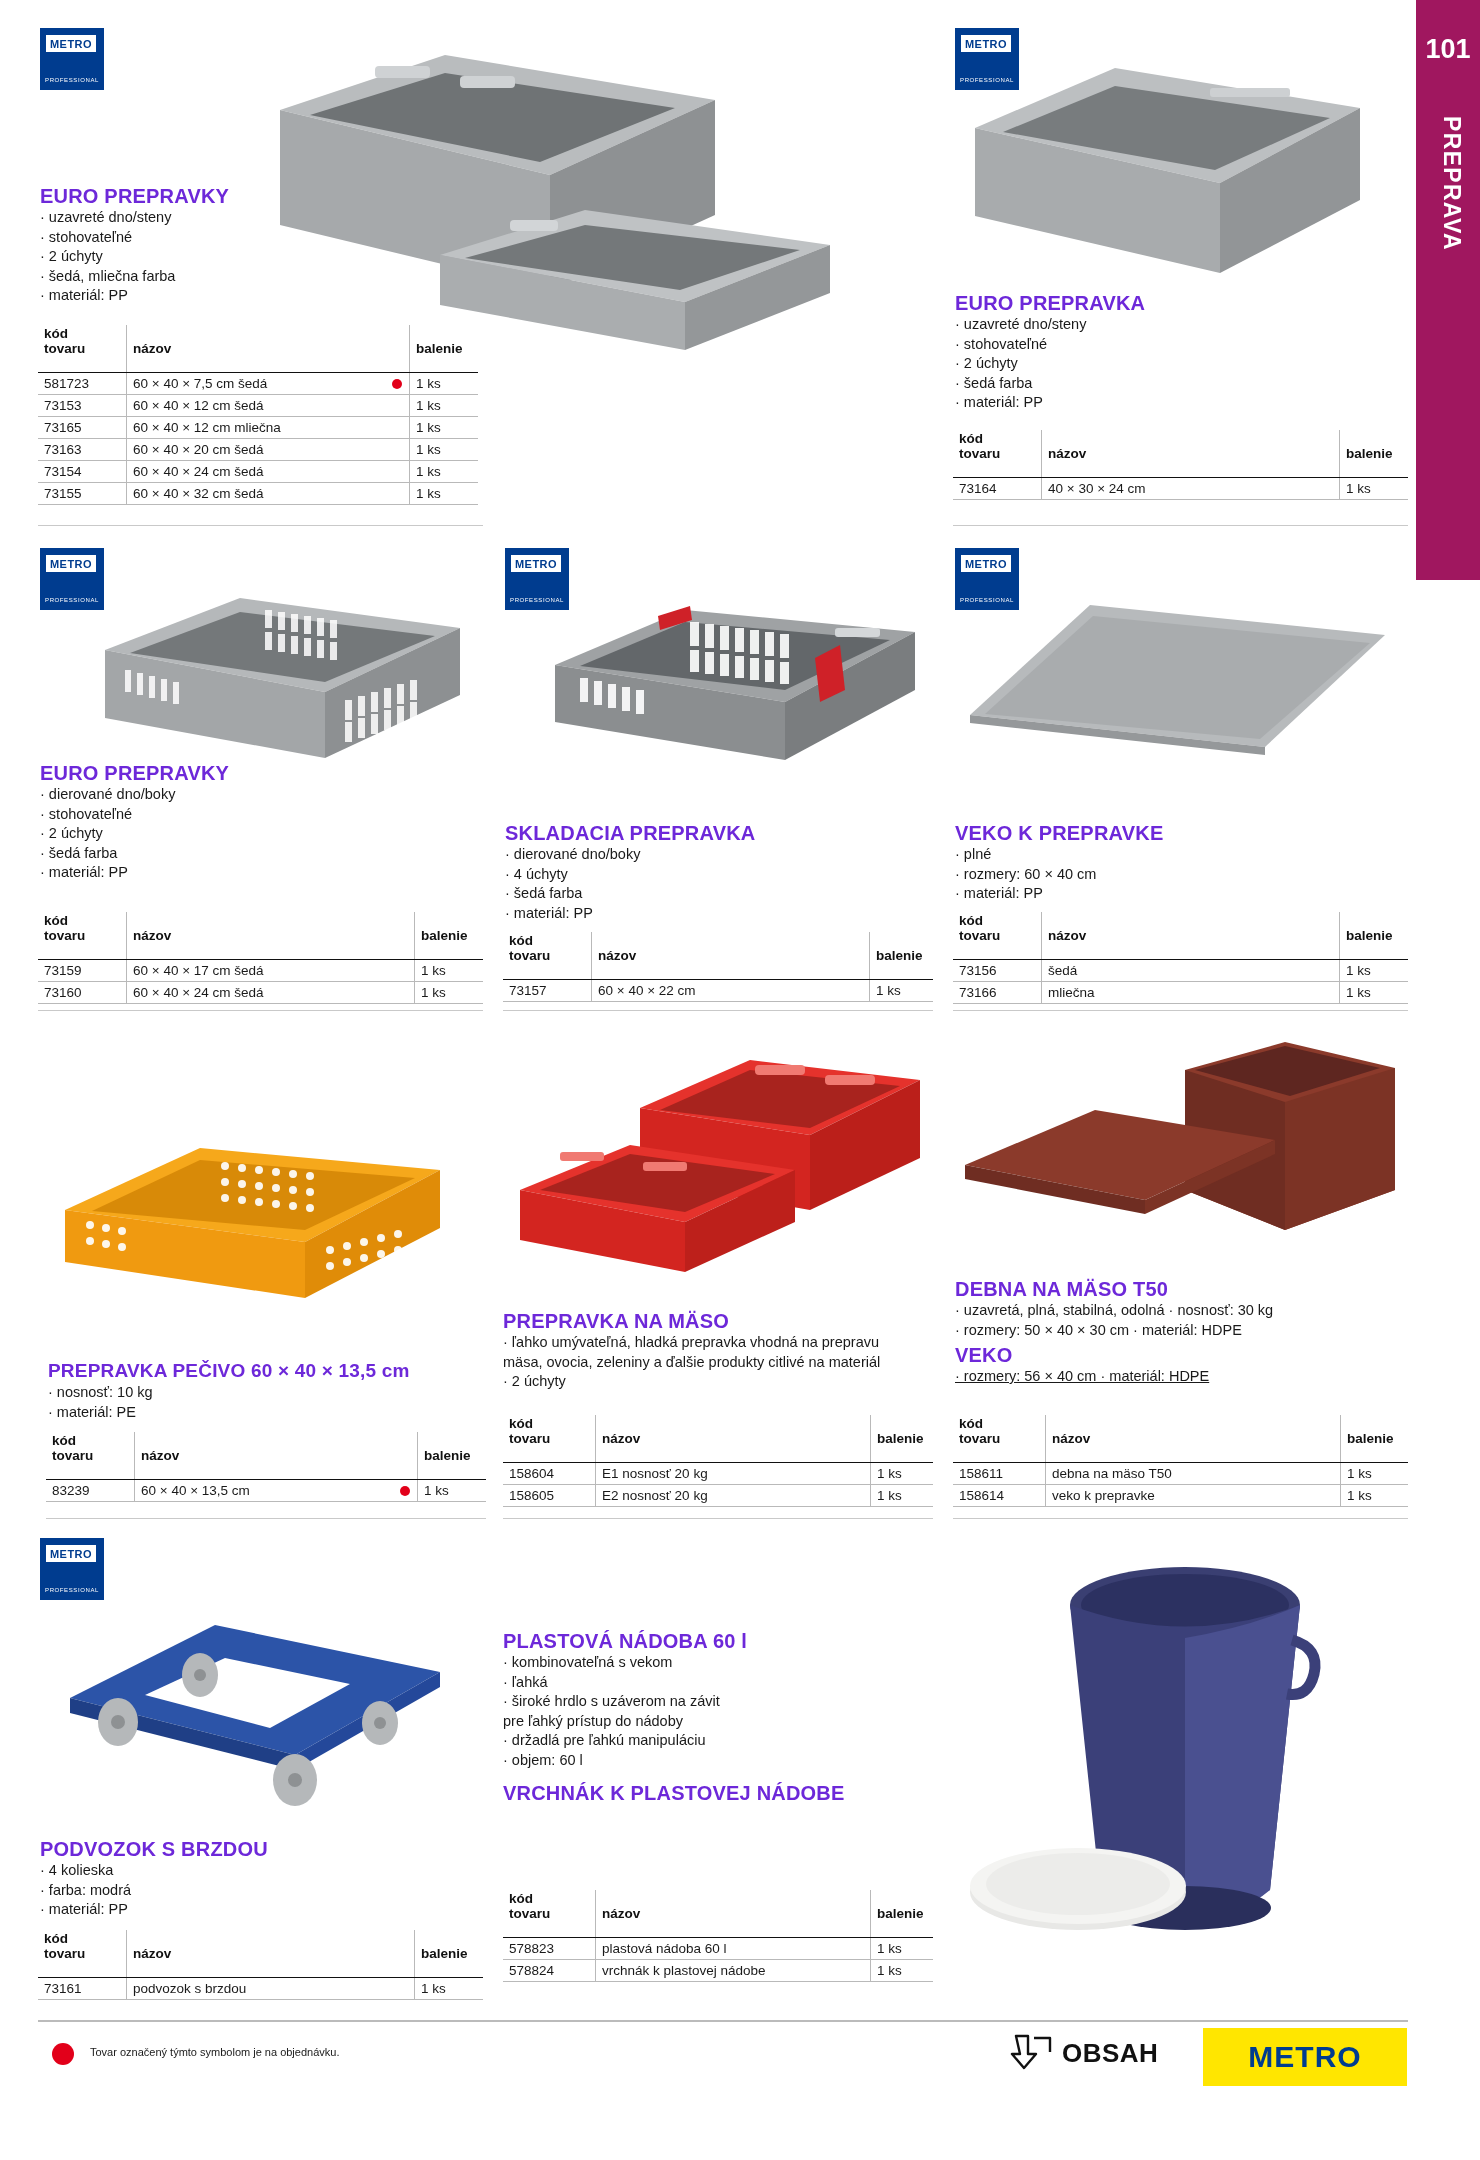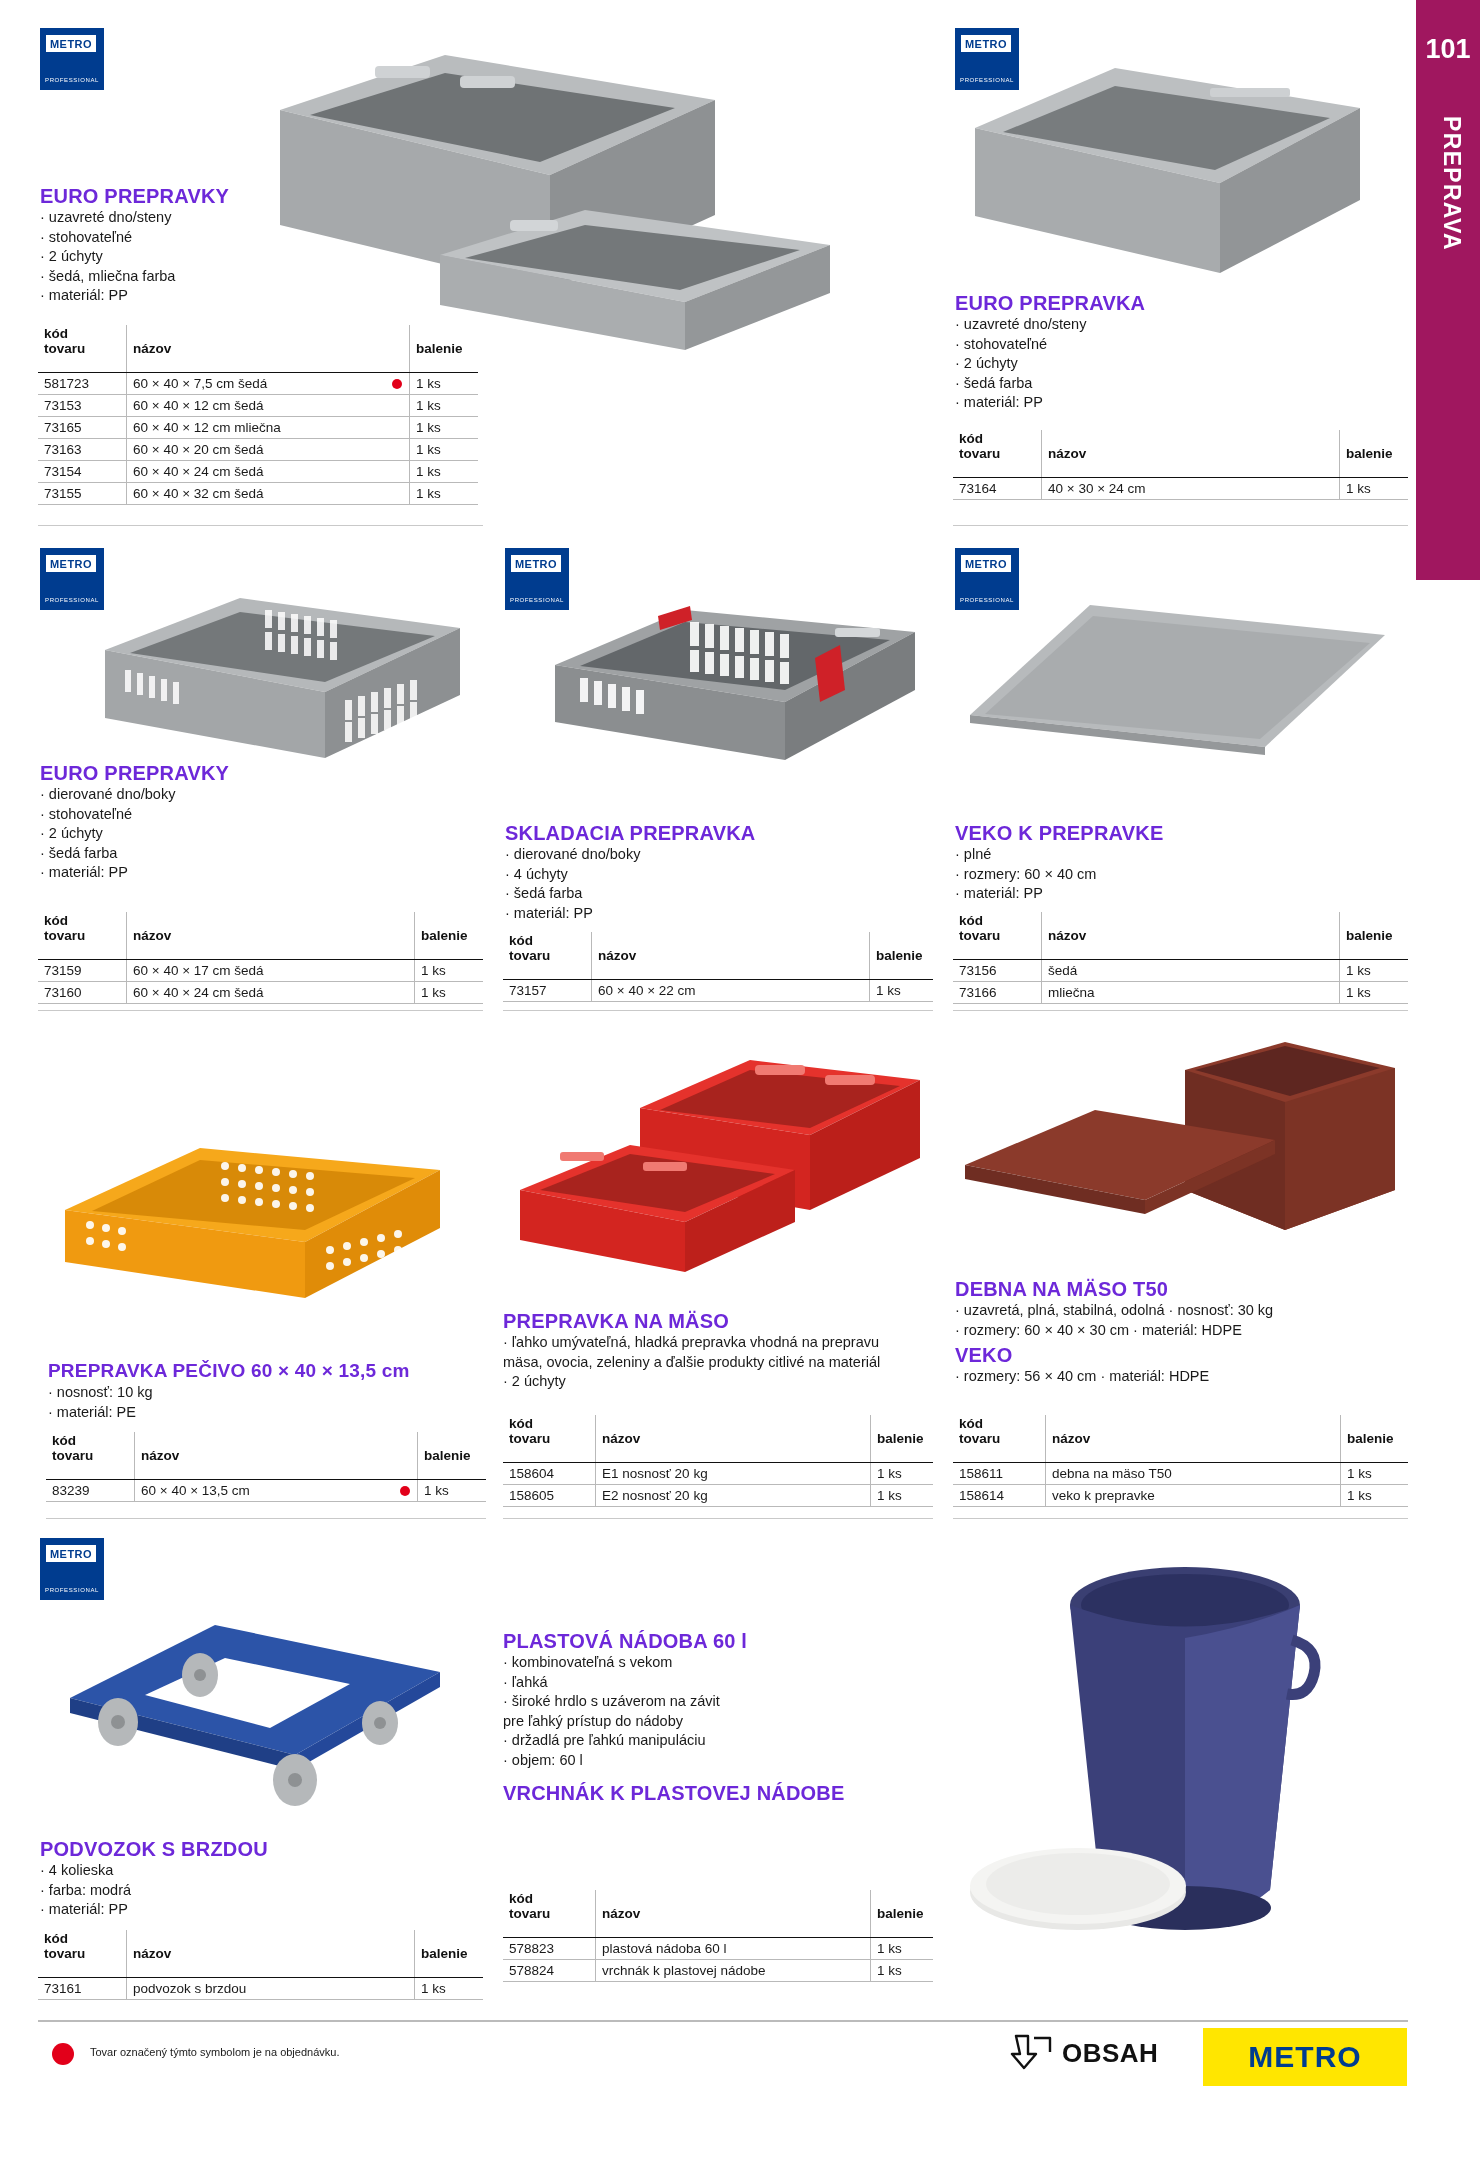--- a/index.html
+++ b/index.html
@@ -641,24 +641,24 @@
     <g>
       <polygon points="10,135 140,80 320,110 190,170" fill="#8b3a2b"></polygon>
       <polygon points="10,135 190,170 190,184 10,149" fill="#6f2d22"></polygon>
       <polygon points="190,170 320,110 320,124 190,184" fill="#7c3325"></polygon>
     </g>
   </svg>
 
   <div class="sec-title" style="left:955px; top:1278px;">DEBNA NA MÄSO T50</div>
   <div class="bullets" style="left:955px; top:1301px;">
     <div>· uzavretá, plná, stabilná, odolná · nosnosť: 30 kg</div>
-    <div>· rozmery: 60 × 40 × 30 cm · materiál: HDPE</div>
+    <div>· rozmery: 50 × 40 × 30 cm · materiál: HDPE</div>
   </div>
   <div class="sec-title" style="left:955px; top:1344px;">VEKO</div>
-  <div class="bullets" style="left:955px; top:1367px;">
+  <div class="bullets" style="left:955px; top:1367px;text-decoration:underline;">
     <div>· rozmery: 56 × 40 cm · materiál: HDPE</div>
   </div>
 
   <table class="prod" style="left:953px; top:1415px; width:455px;">
     <thead>
       <tr>
         <th class="c-code" style="width:80px;">
           <span>kód</span><br>
           <span>tovaru</span>
         </th>

